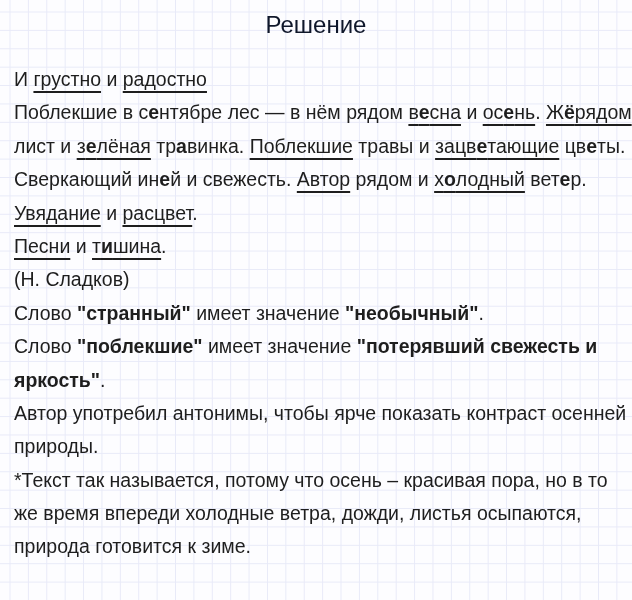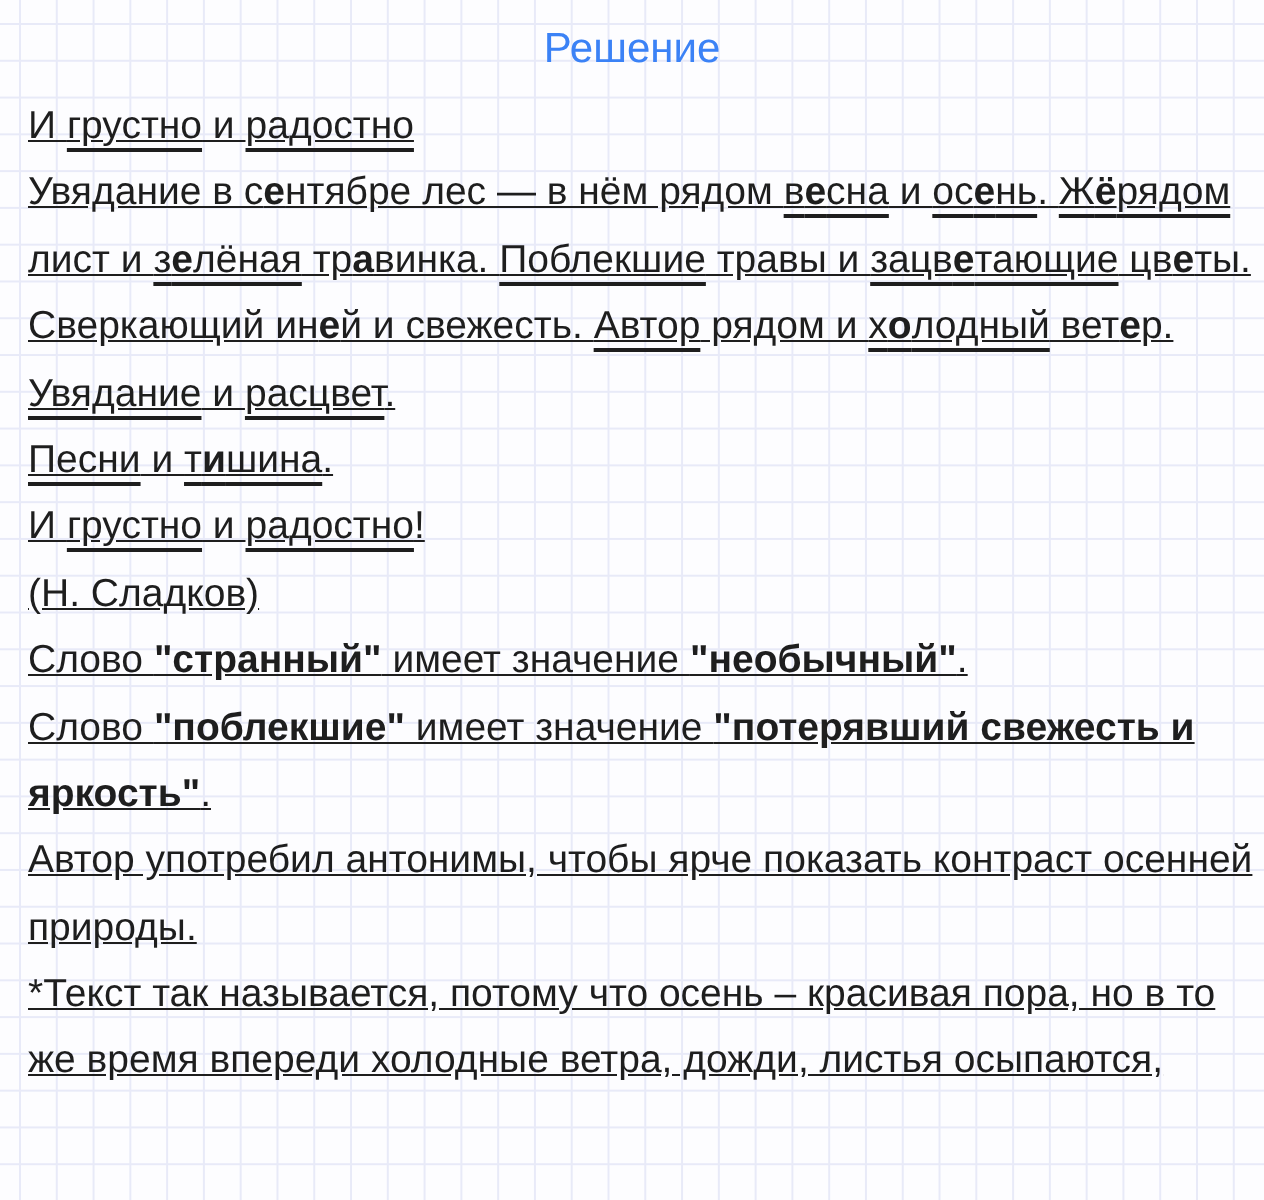--- a/index.html
+++ b/index.html
@@ -17,29 +17,28 @@
     background-position: 9.5px 11.5px;
   }
   .page {
     width: 632px;
     height: 600px;
     box-sizing: border-box;
   }
   .title {
     margin: 8px 0 0 0;
     text-align: center;
-    font-size: 21px;
+    font-size: 24px;
     line-height: 34px;
     font-weight: 500;
-    color: #3b82f6;
+    color: #0f172a;
   }
   .lines {
-    margin-top: 5px;
+    margin-top: 21px;
     padding: 0 14px;
-    text-decoration: underline;
   }
   .line {
     height: 33.4px;
     line-height: 33.4px;
     font-size: 19.5px;
     white-space: nowrap;
   }
   .line span { display: inline; }
   .b { font-weight: 700; }
   .u {
@@ -48,28 +47,28 @@
     text-underline-offset: 4.5px;
   }
 </style>
 </head>
 <body>
 
 <div class="page">
   <h1 class="title">Решение</h1>
   <div class="lines">
       <div class="line"><span>И </span><span class="u">грустно</span><span> и </span><span class="u">радостно</span></div>
-      <div class="line"><span>Увядание в с</span><span class="b">е</span><span>нтябре лес — в нём рядом </span><span class="u">в</span><span class="b u">е</span><span class="u">сна</span><span> и </span><span class="u">ос</span><span class="b u">е</span><span class="u">нь</span><span>. </span><span class="u">Ж</span><span class="b u">ё</span><span class="u">рядом</span></div>
+      <div class="line"><span>Поблекшие в с</span><span class="b">е</span><span>нтябре лес — в нём рядом </span><span class="u">в</span><span class="b u">е</span><span class="u">сна</span><span> и </span><span class="u">ос</span><span class="b u">е</span><span class="u">нь</span><span>. </span><span class="u">Ж</span><span class="b u">ё</span><span class="u">рядом</span></div>
       <div class="line"><span>лист и </span><span class="u">з</span><span class="b u">е</span><span class="u">лёная</span><span> тр</span><span class="b">а</span><span>винка. </span><span class="u">Поблекшие</span><span> травы и </span><span class="u">зацв</span><span class="b u">е</span><span class="u">тающие</span><span> цв</span><span class="b">е</span><span>ты.</span></div>
       <div class="line"><span>Сверкающий ин</span><span class="b">е</span><span>й и свежесть. </span><span class="u">Автор</span><span> рядом и </span><span class="u">х</span><span class="b u">о</span><span class="u">лодный</span><span> вет</span><span class="b">е</span><span>р.</span></div>
       <div class="line"><span class="u">Увядание</span><span> и </span><span class="u">расцвет</span><span>.</span></div>
       <div class="line"><span class="u">Песни</span><span> и </span><span class="u">т</span><span class="b u">и</span><span class="u">шина</span><span>.</span></div>
-      <div class="line"><span>И </span><span class="u">грустно</span><span> и </span><span class="u">радостно</span><span>!</span></div>
       <div class="line"><span>(Н. Сладков)</span></div>
       <div class="line"><span>Слово </span><span class="b">"странный"</span><span> имеет значение </span><span class="b">"необычный"</span><span>.</span></div>
       <div class="line"><span>Слово </span><span class="b">"поблекшие"</span><span> имеет значение </span><span class="b">"потерявший свежесть и</span></div>
       <div class="line"><span class="b">яркость"</span><span>.</span></div>
       <div class="line"><span>Автор употребил антонимы, чтобы ярче показать контраст осенней</span></div>
       <div class="line"><span>природы.</span></div>
       <div class="line"><span>*Текст так называется, потому что осень – красивая пора, но в то</span></div>
       <div class="line"><span>же время впереди холодные ветра, дожди, листья осыпаются,</span></div>
+      <div class="line"><span>природа готовится к зиме.</span></div>
     </div>
 </div>
 
 </body></html>

